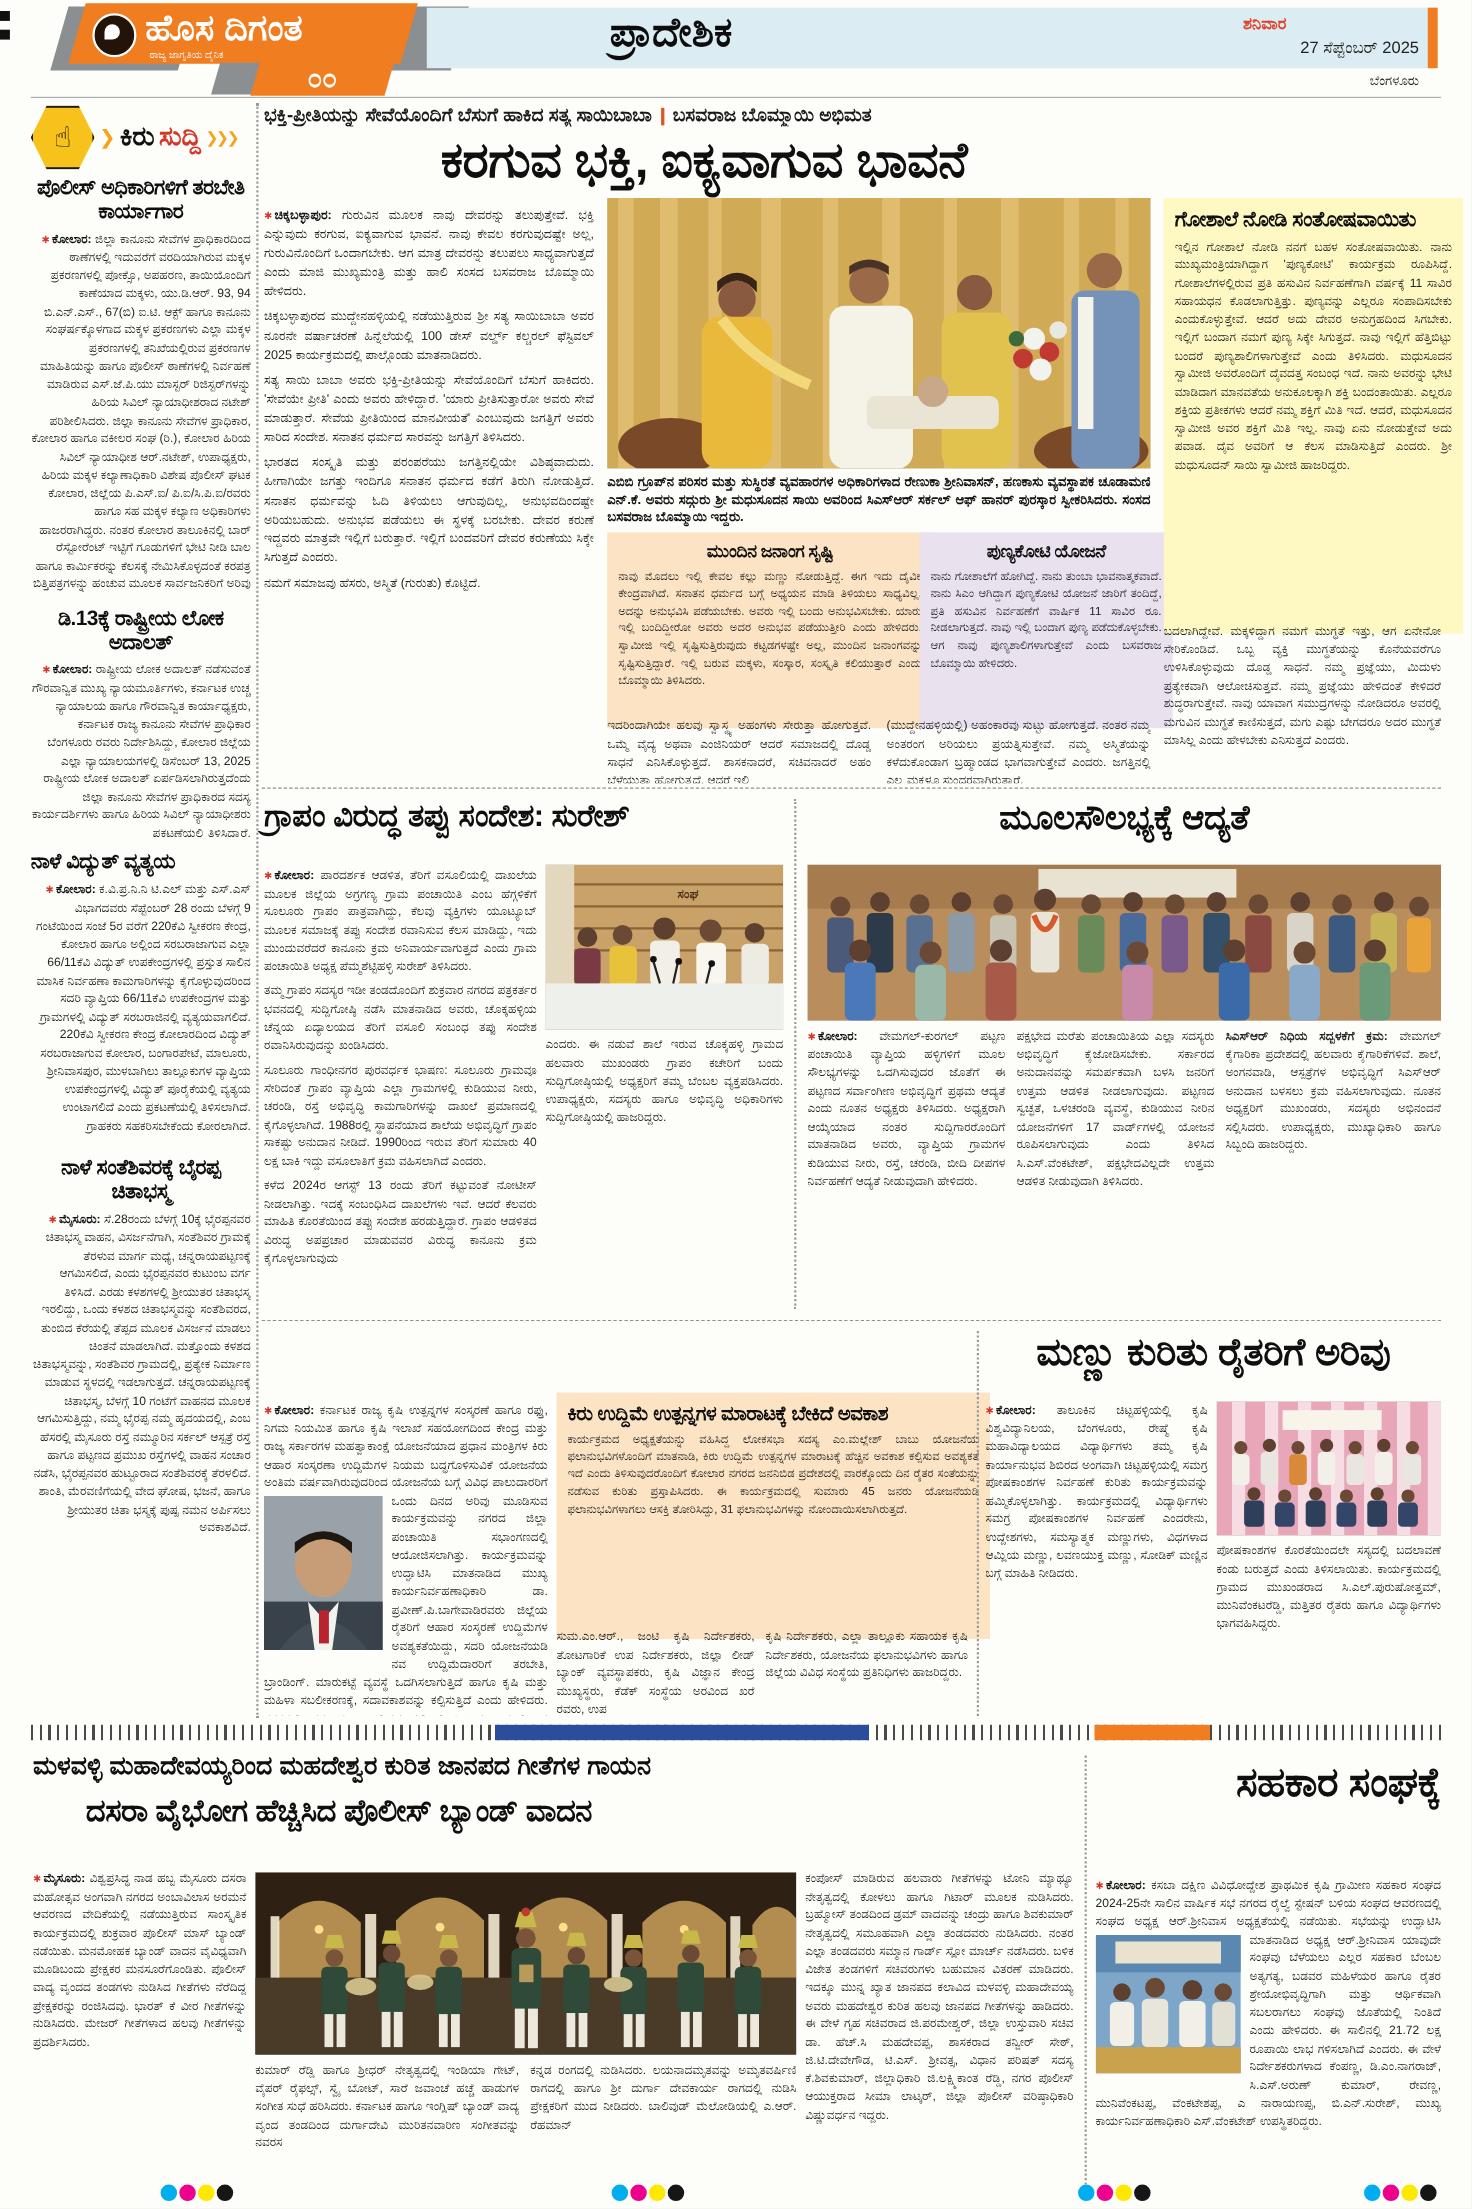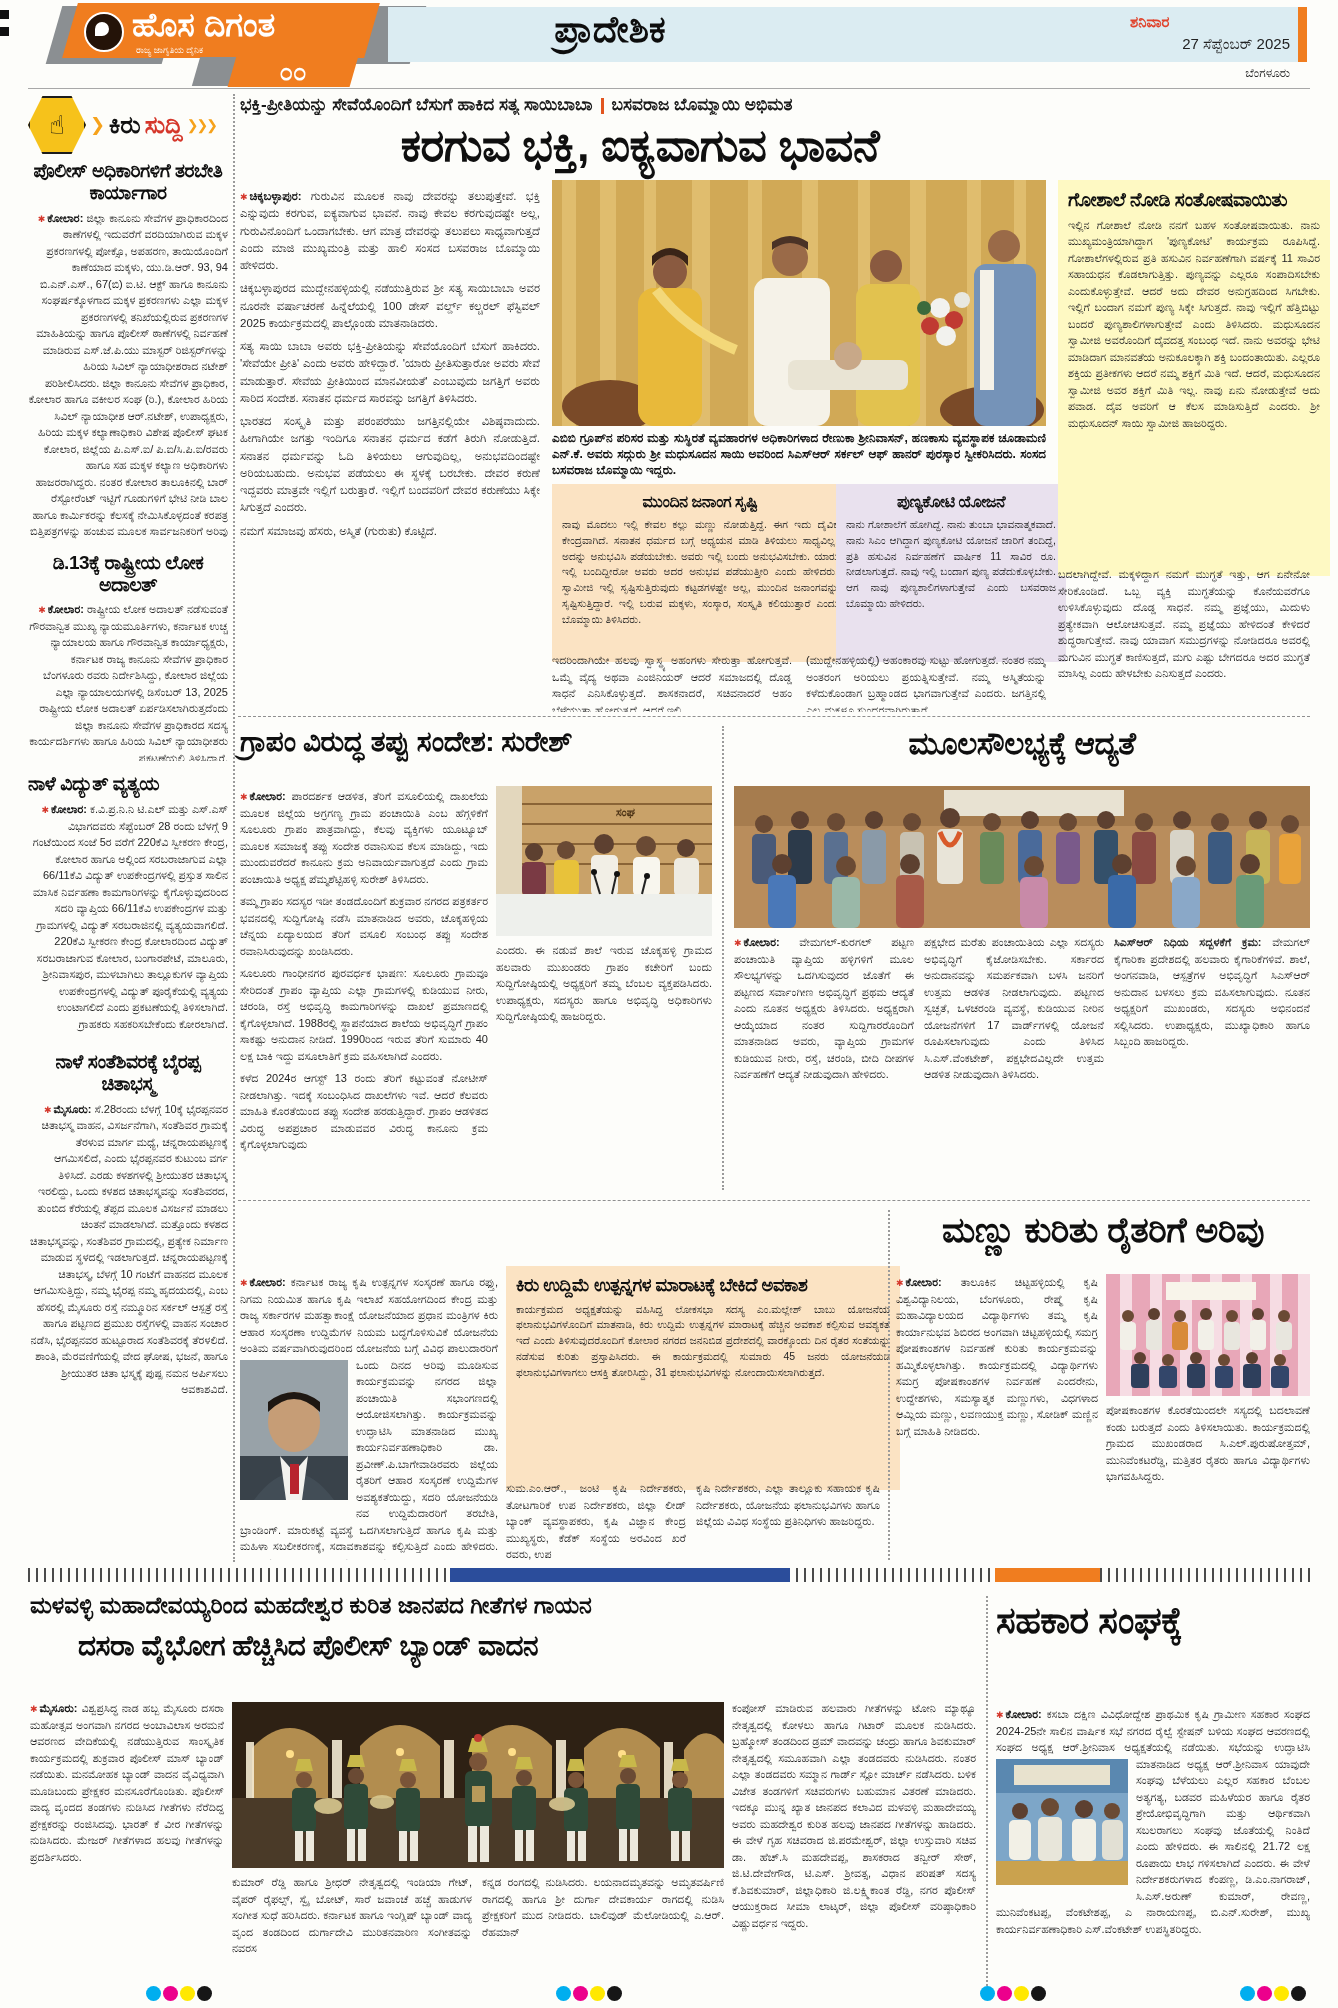--- a/index.html
+++ b/index.html
@@ -464,21 +464,21 @@
           <ellipse cx="330" cy="102" rx="13" ry="7"></ellipse>
         </g>
     </svg>
   </div>
   <div class="abs body" style="left:232px;top:1874px;width:240px;height:110px;">ಕುಮಾರ್ ರೆಡ್ಡಿ ಹಾಗೂ ಶ್ರೀಧರ್ ನೇತೃತ್ವದಲ್ಲಿ ಇಂಡಿಯಾ ಗೇಟ್, ವೈಪರ್ ರೈಫಲ್ಸ್, ಸ್ವೈ ಬೋಟ್, ಸಾರೆ ಜವಾಂಚೆ ಹಚ್ಚೆ ಹಾಡುಗಳ ಸಂಗೀತ ಸುಧೆ ಹರಿಸಿದರು. ಕರ್ನಾಟಕ ಹಾಗೂ ಇಂಗ್ಲಿಷ್ ಬ್ಯಾಂಡ್ ವಾದ್ಯ ವೃಂದ ತಂಡದಿಂದ ದುರ್ಗಾದೇವಿ ಮುರಿತನವಾರಿಣ ಸಂಗೀತವನ್ನು ನವರಸ</div>
   <div class="abs body" style="left:482px;top:1874px;width:242px;height:110px;">ಕನ್ನಡ ರಂಗದಲ್ಲಿ ನುಡಿಸಿದರು. ಲಯನಾದಮೃತವನ್ನು ಅಮೃತವರ್ಷಿಣಿ ರಾಗದಲ್ಲಿ ಹಾಗೂ ಶ್ರೀ ದುರ್ಗಾ ದೇವಕಾರ್ಯ ರಾಗದಲ್ಲಿ ನುಡಿಸಿ ಪ್ರೇಕ್ಷಕರಿಗೆ ಮುದ ನೀಡಿದರು. ಬಾಲಿವುಡ್ ಮೆಲೋಡಿಯಲ್ಲಿ ಎ.ಆರ್. ರೆಹಮಾನ್</div>
   <div class="abs body" style="left:732px;top:1700px;width:244px;height:284px;">ಕಂಪೋಸ್ ಮಾಡಿರುವ ಹಲವಾರು ಗೀತೆಗಳನ್ನು ಟೋನಿ ಮ್ಯಾಥ್ಯೂ ನೇತೃತ್ವದಲ್ಲಿ ಕೋಳಲು ಹಾಗೂ ಗಿಟಾರ್ ಮೂಲಕ ನುಡಿಸಿದರು. ಬ್ರಹ್ಮೋಸ್ ತಂಡದಿಂದ ಡ್ರಮ್ ವಾದವನ್ನು ಚಂದ್ರು ಹಾಗೂ ಶಿವಕುಮಾರ್ ನೇತೃತ್ವದಲ್ಲಿ ಸಮೂಹವಾಗಿ ಎಲ್ಲಾ ತಂಡದವರು ನುಡಿಸಿದರು. ನಂತರ ಎಲ್ಲಾ ತಂಡದವರು ಸಮ್ಮಾನ ಗಾರ್ಡ್ ಸ್ಲೋ ಮಾರ್ಚ್ ನಡೆಸಿದರು. ಬಳಿಕ ವಿಜೇತ ತಂಡಗಳಿಗೆ ಸಚಿವರುಗಳು ಬಹುಮಾನ ವಿತರಣೆ ಮಾಡಿದರು. ಇದಕ್ಕೂ ಮುನ್ನ ಖ್ಯಾತ ಜಾನಪದ ಕಲಾವಿದ ಮಳವಳ್ಳಿ ಮಹಾದೇವಯ್ಯ ಅವರು ಮಹದೇಶ್ವರ ಕುರಿತ ಹಲವು ಜಾನಪದ ಗೀತೆಗಳನ್ನು ಹಾಡಿದರು. ಈ ವೇಳೆ ಗೃಹ ಸಚಿವರಾದ ಜಿ.ಪರಮೇಶ್ವರ್, ಜಿಲ್ಲಾ ಉಸ್ತುವಾರಿ ಸಚಿವ ಡಾ. ಹೆಚ್.ಸಿ ಮಹದೇವಪ್ಪ, ಶಾಸಕರಾದ ತನ್ವೀರ್ ಸೇಠ್, ಜಿ.ಟಿ.ದೇವೇಗೌಡ, ಟಿ.ಎಸ್. ಶ್ರೀವತ್ಸ, ವಿಧಾನ ಪರಿಷತ್ ಸದಸ್ಯ ಕೆ.ಶಿವಕುಮಾರ್, ಜಿಲ್ಲಾಧಿಕಾರಿ ಜಿ.ಲಕ್ಷ್ಮಿಕಾಂತ ರೆಡ್ಡಿ, ನಗರ ಪೊಲೀಸ್ ಆಯುಕ್ತರಾದ ಸೀಮಾ ಲಾಟ್ಕರ್, ಜಿಲ್ಲಾ ಪೊಲೀಸ್ ವರಿಷ್ಠಾಧಿಕಾರಿ ವಿಷ್ಣುವರ್ಧನ ಇದ್ದರು.</div>
 
   <div class="abs dotv" style="left:986px;top:1596px;height:390px;"></div>
 
-  <div class="abs hl" style="left:996px;top:1598px;width:314px;font-size:37px;text-align:left;line-height:1.25;">
+  <div class="abs hl" style="left:996px;top:1598px;width:314px;font-size:37px;text-align:right;line-height:1.25;">
     <div>ಸಹಕಾರ ಸಂಘಕ್ಕೆ</div>
   </div>
   <div class="abs body" style="left:996px;top:1706px;width:314px;height:278px;">
     <span class="bullet">✱</span><span class="dl">ಕೋಲಾರ:</span>
     <span>ಕಸಬಾ ದಕ್ಷಿಣ ವಿವಿಧೋದ್ದೇಶ ಪ್ರಾಥಮಿಕ ಕೃಷಿ ಗ್ರಾಮೀಣ ಸಹಕಾರ ಸಂಘದ 2024-25ನೇ ಸಾಲಿನ ವಾರ್ಷಿಕ ಸಭೆ ನಗರದ ರೈಲ್ವೆ ಸ್ಟೇಷನ್ ಬಳಿಯ ಸಂಘದ ಆವರಣದಲ್ಲಿ ಸಂಘದ ಅಧ್ಯಕ್ಷ ಆರ್.ಶ್ರೀನಿವಾಸ ಅಧ್ಯಕ್ಷತೆಯಲ್ಲಿ ನಡೆಯಿತು.</span>
     <span class="fl">
       <svg width="132" height="126" viewBox="0 0 132 126" xmlns="http://www.w3.org/2000/svg">
         <rect width="132" height="126" fill="#7da6c8"></rect>
         <rect x="0" y="0" width="132" height="34" fill="#5a88b0"></rect>
         <rect x="18" y="6" width="96" height="20" fill="#e8e2ce"></rect>

